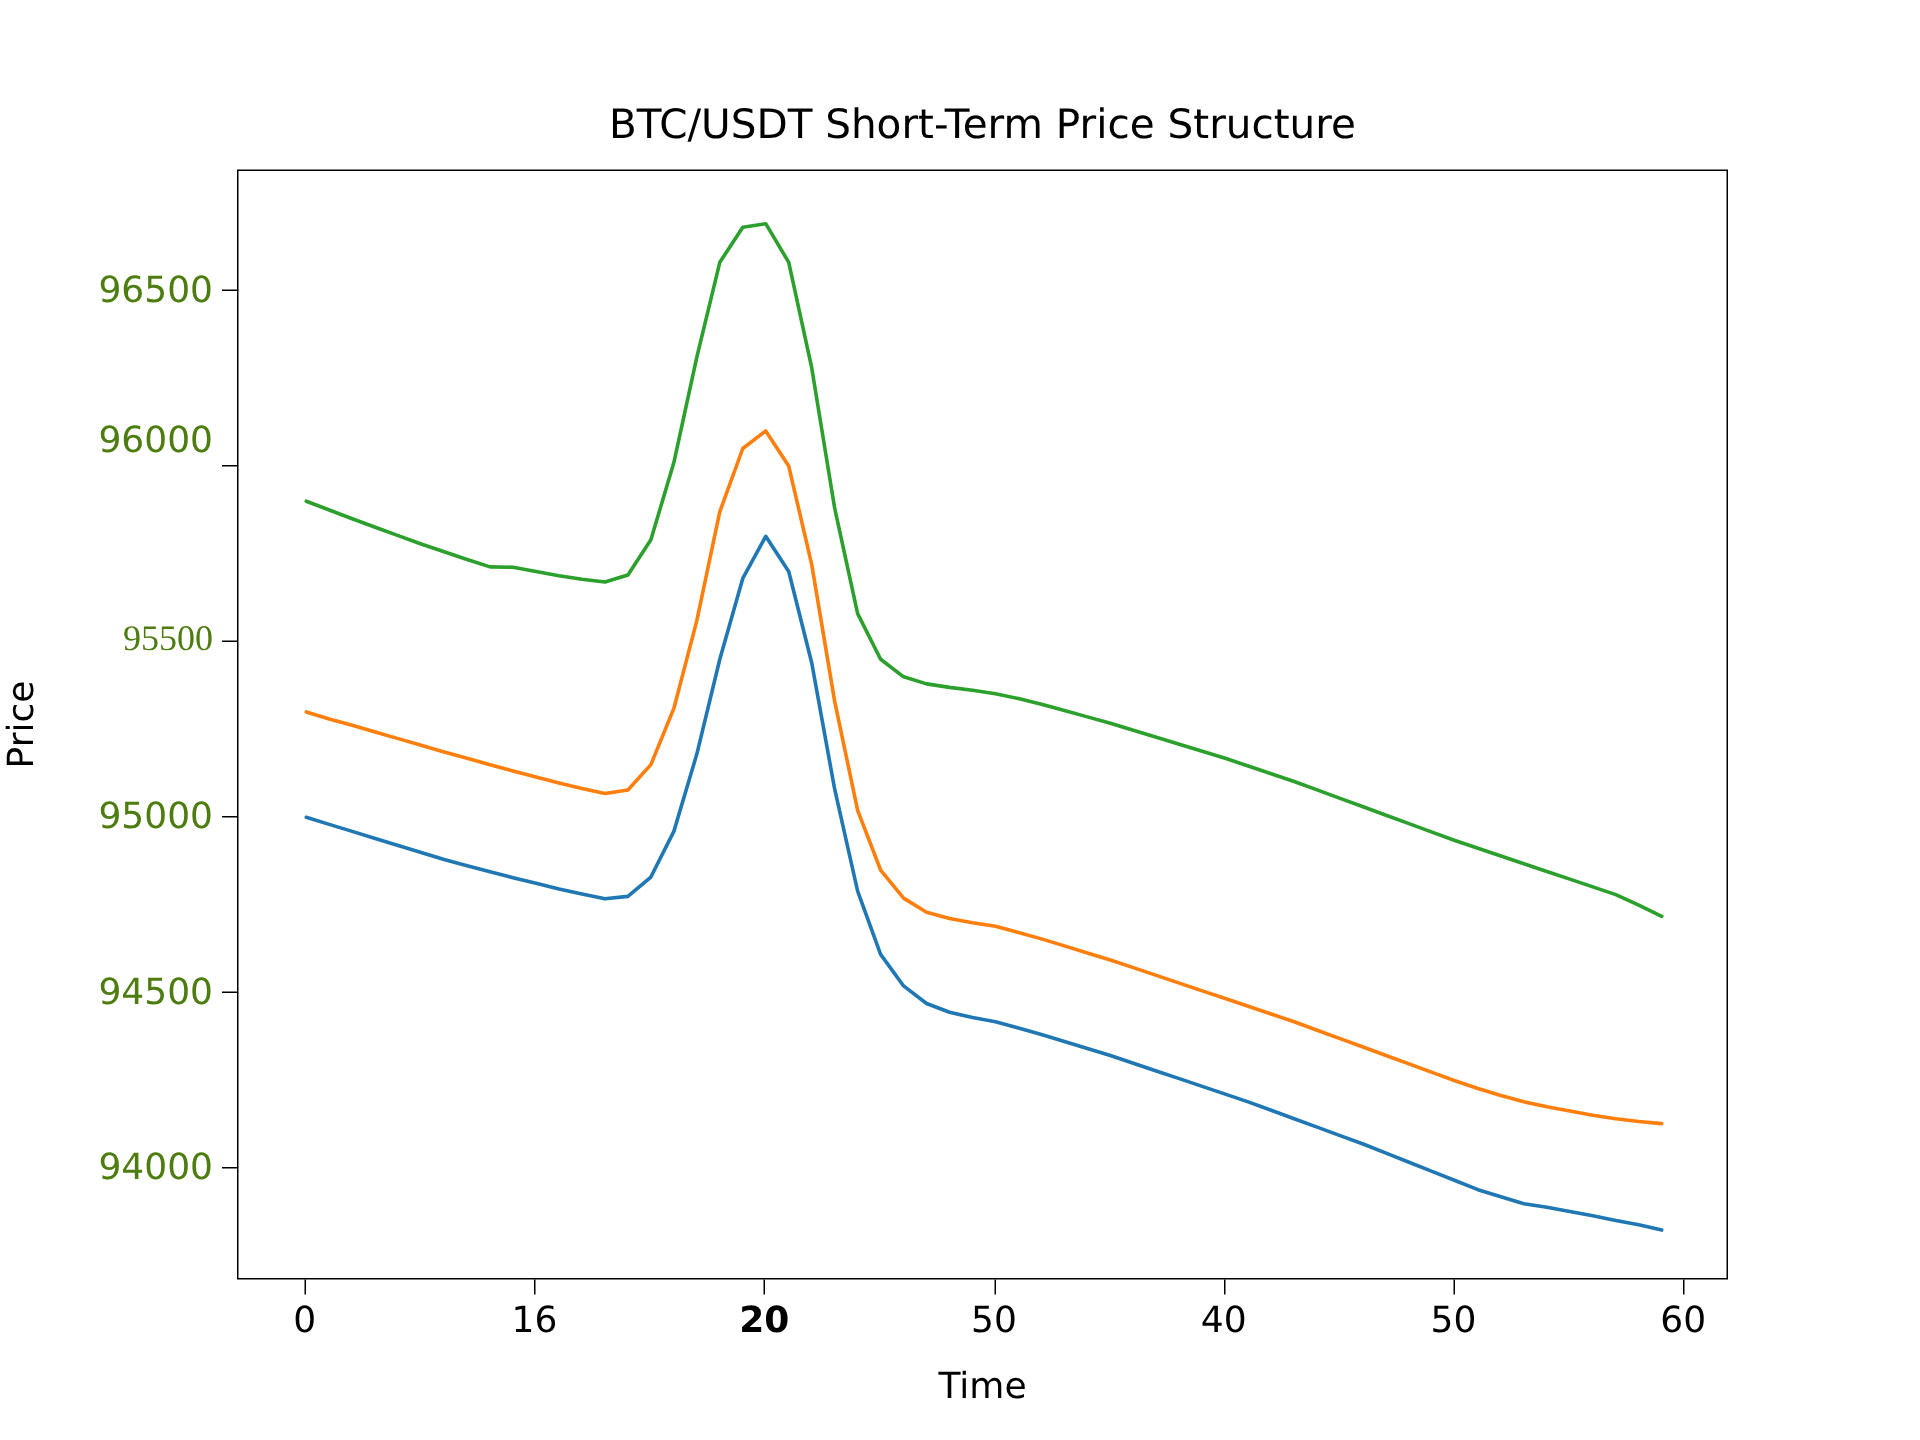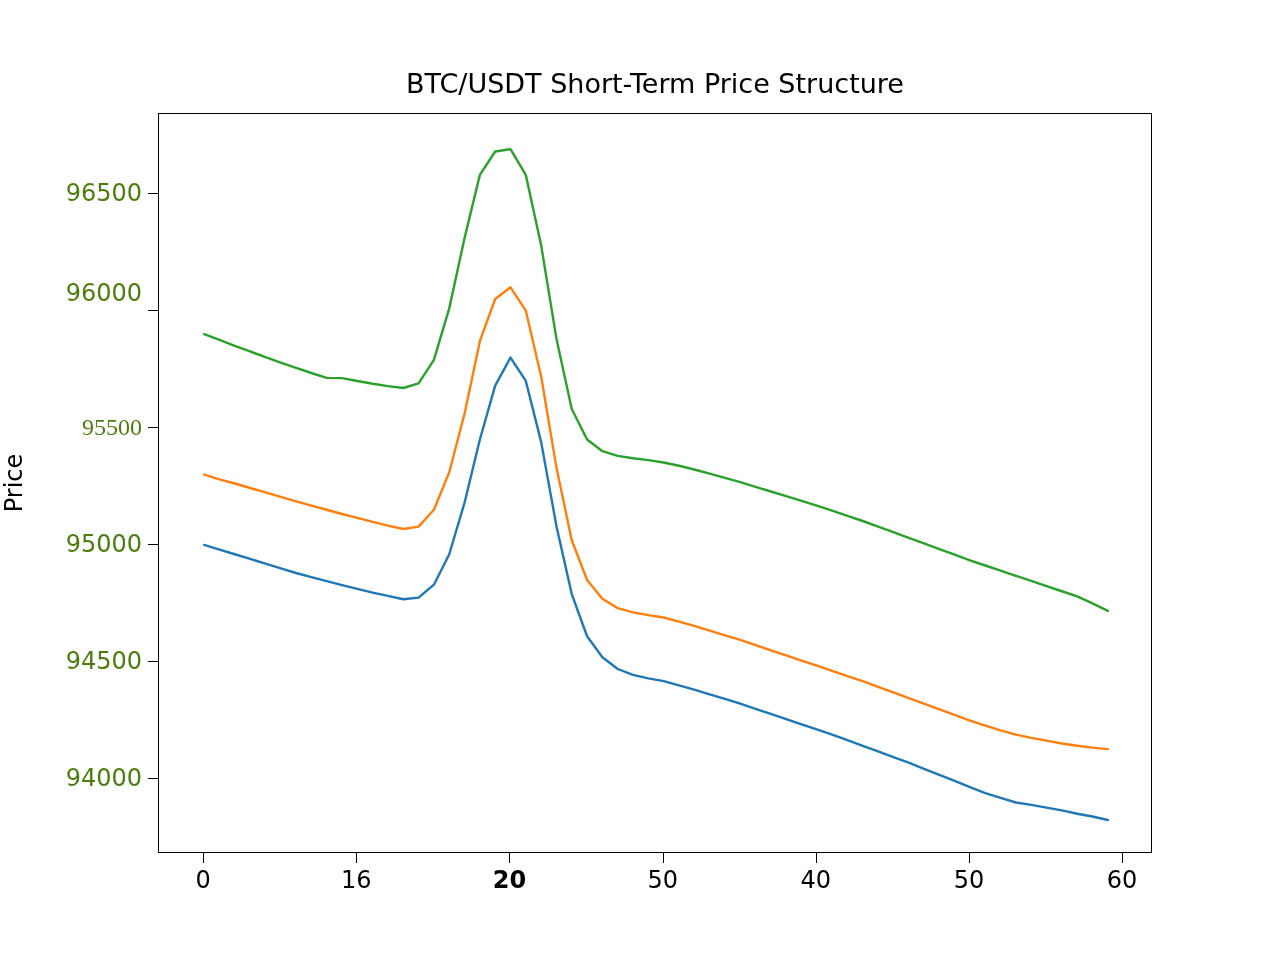--- a/index.html
+++ b/index.html
@@ -168,14 +168,15 @@
     </div>
   <div id="x-tick-labels">
       <div class="tick-label-x" style="left: 45.1818px;">0</div>
       <div class="tick-label-x" style="left: 198.341px;">16</div>
       <div class="tick-label-x" style="left: 351.499px; font-weight: bold;">20</div>
       <div class="tick-label-x" style="left: 504.658px;">50</div>
       <div class="tick-label-x" style="left: 657.817px;">40</div>
       <div class="tick-label-x" style="left: 810.975px; text-align: center;">50</div>
       <div class="tick-label-x" style="left: 964.134px;">60</div>
     </div>
+  <div id="x-axis-label">Time</div>
 
 </div>
 
 </body></html>

